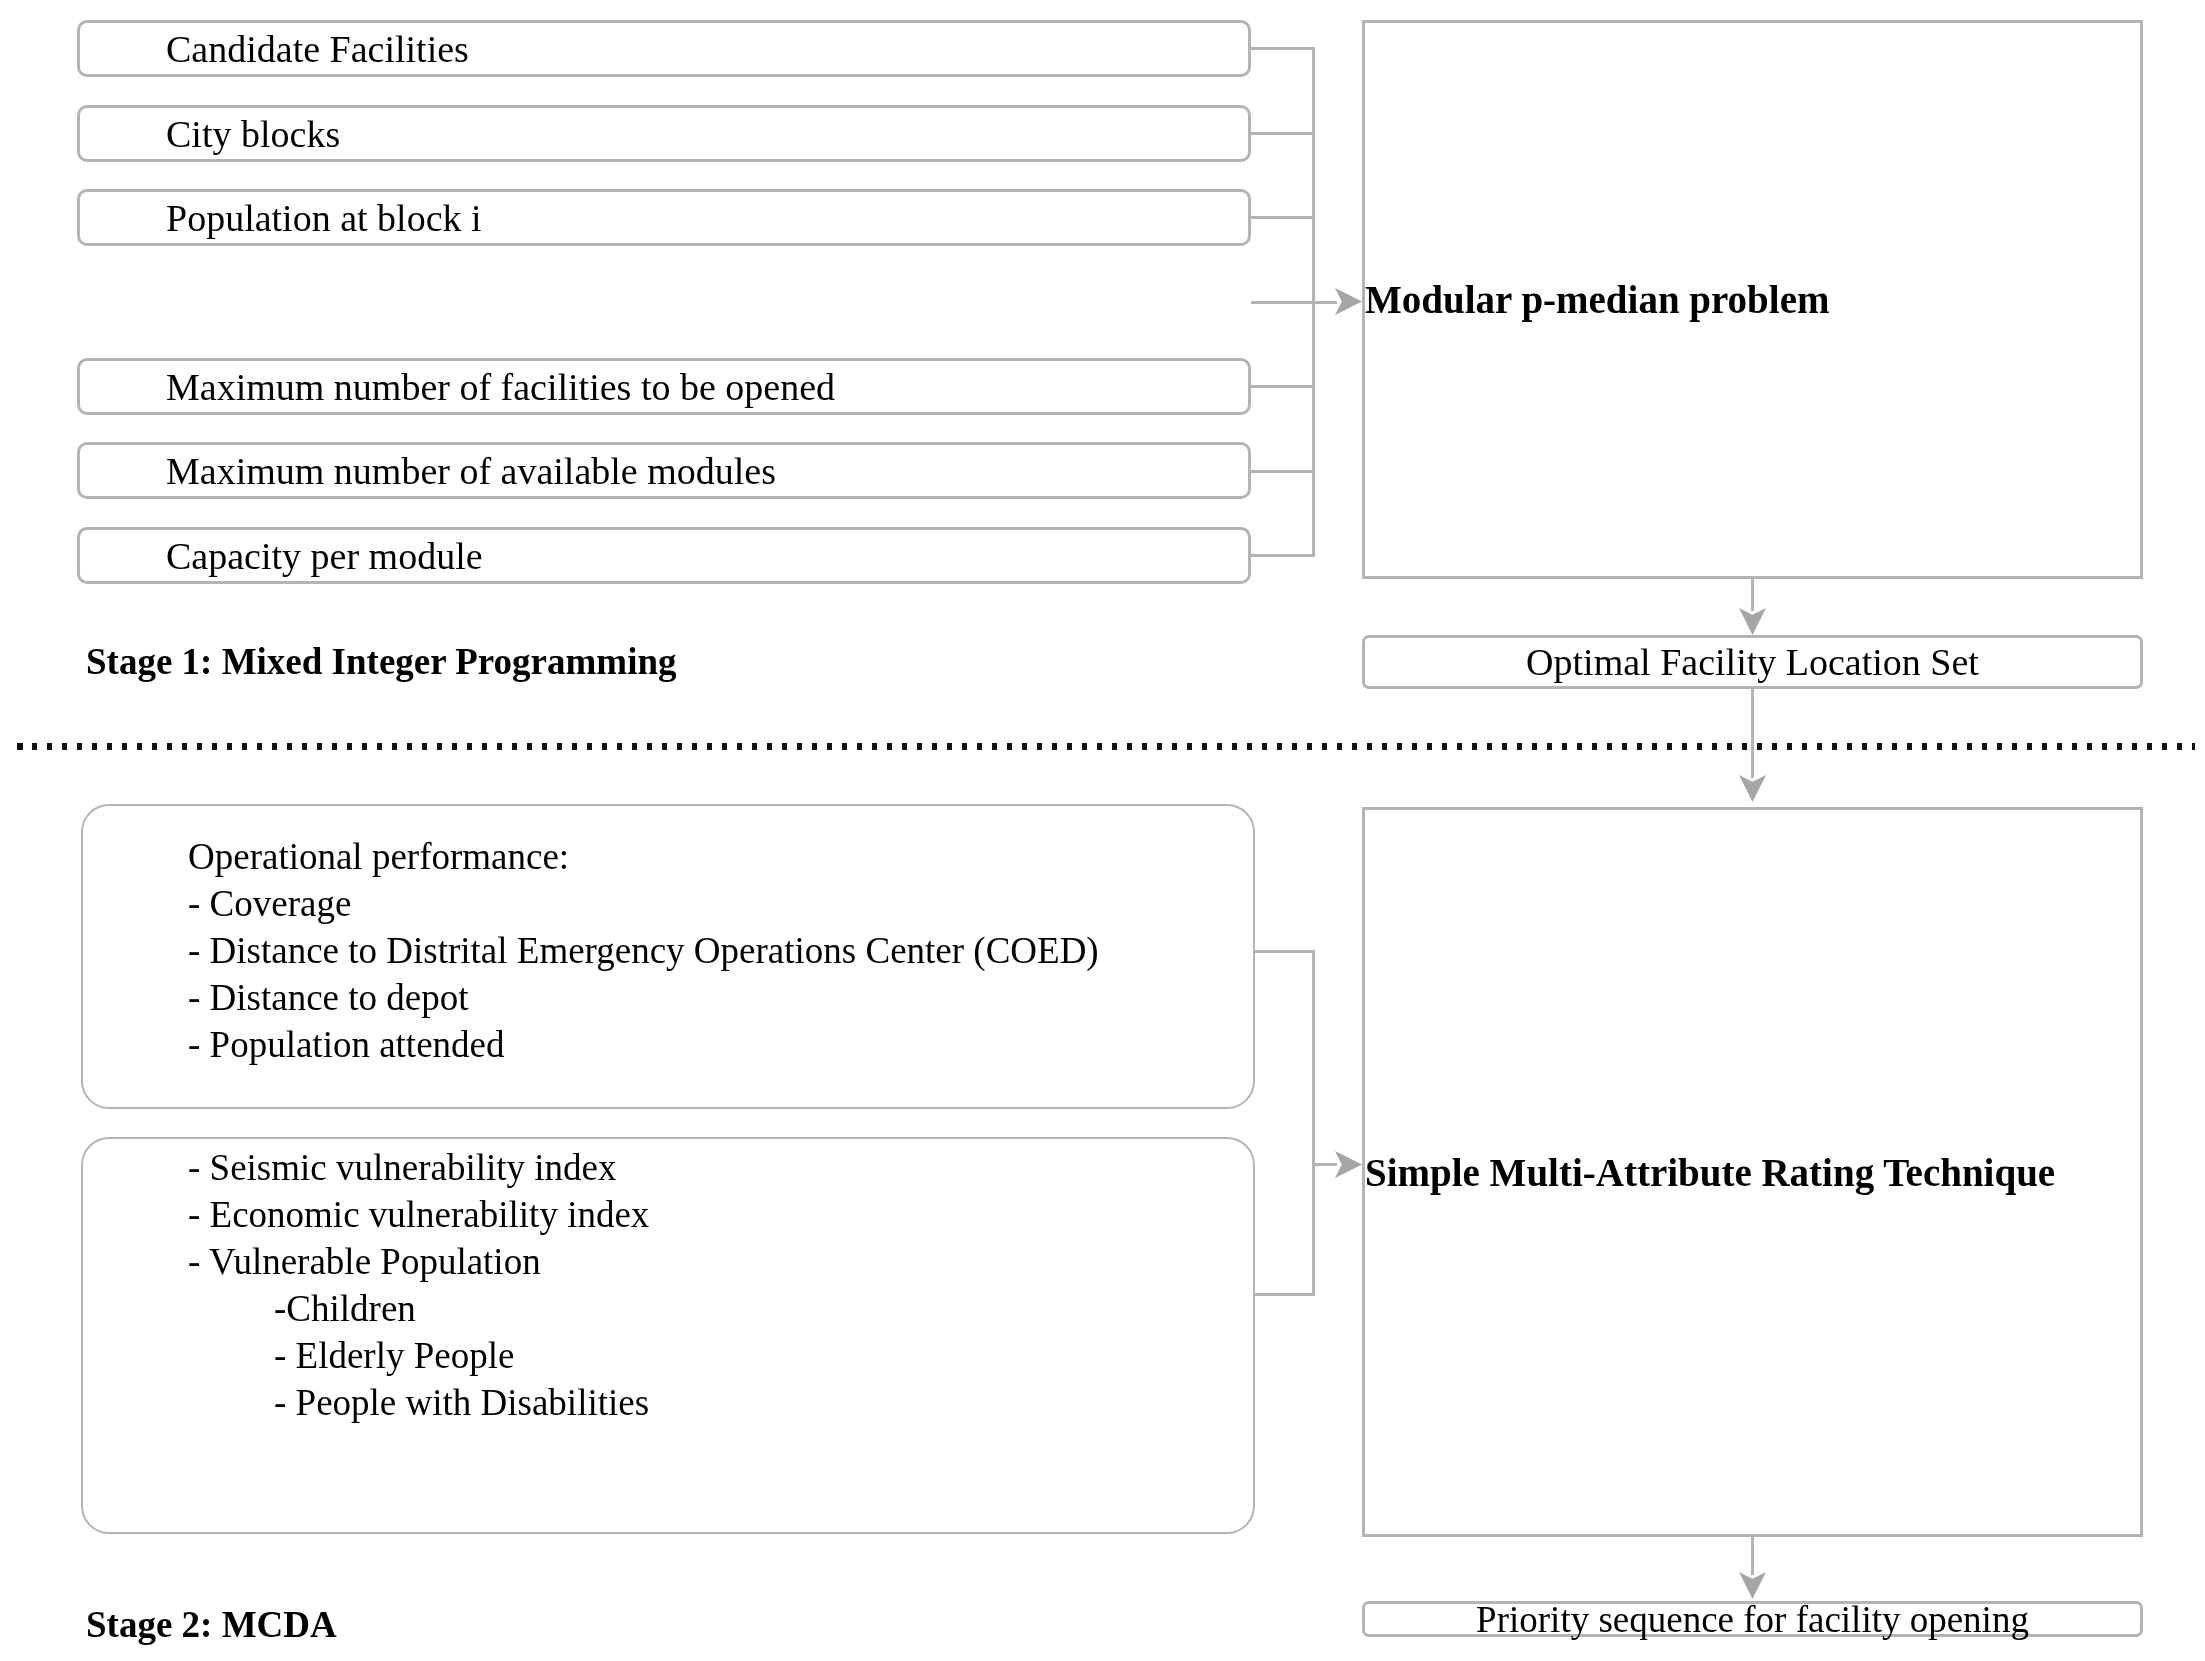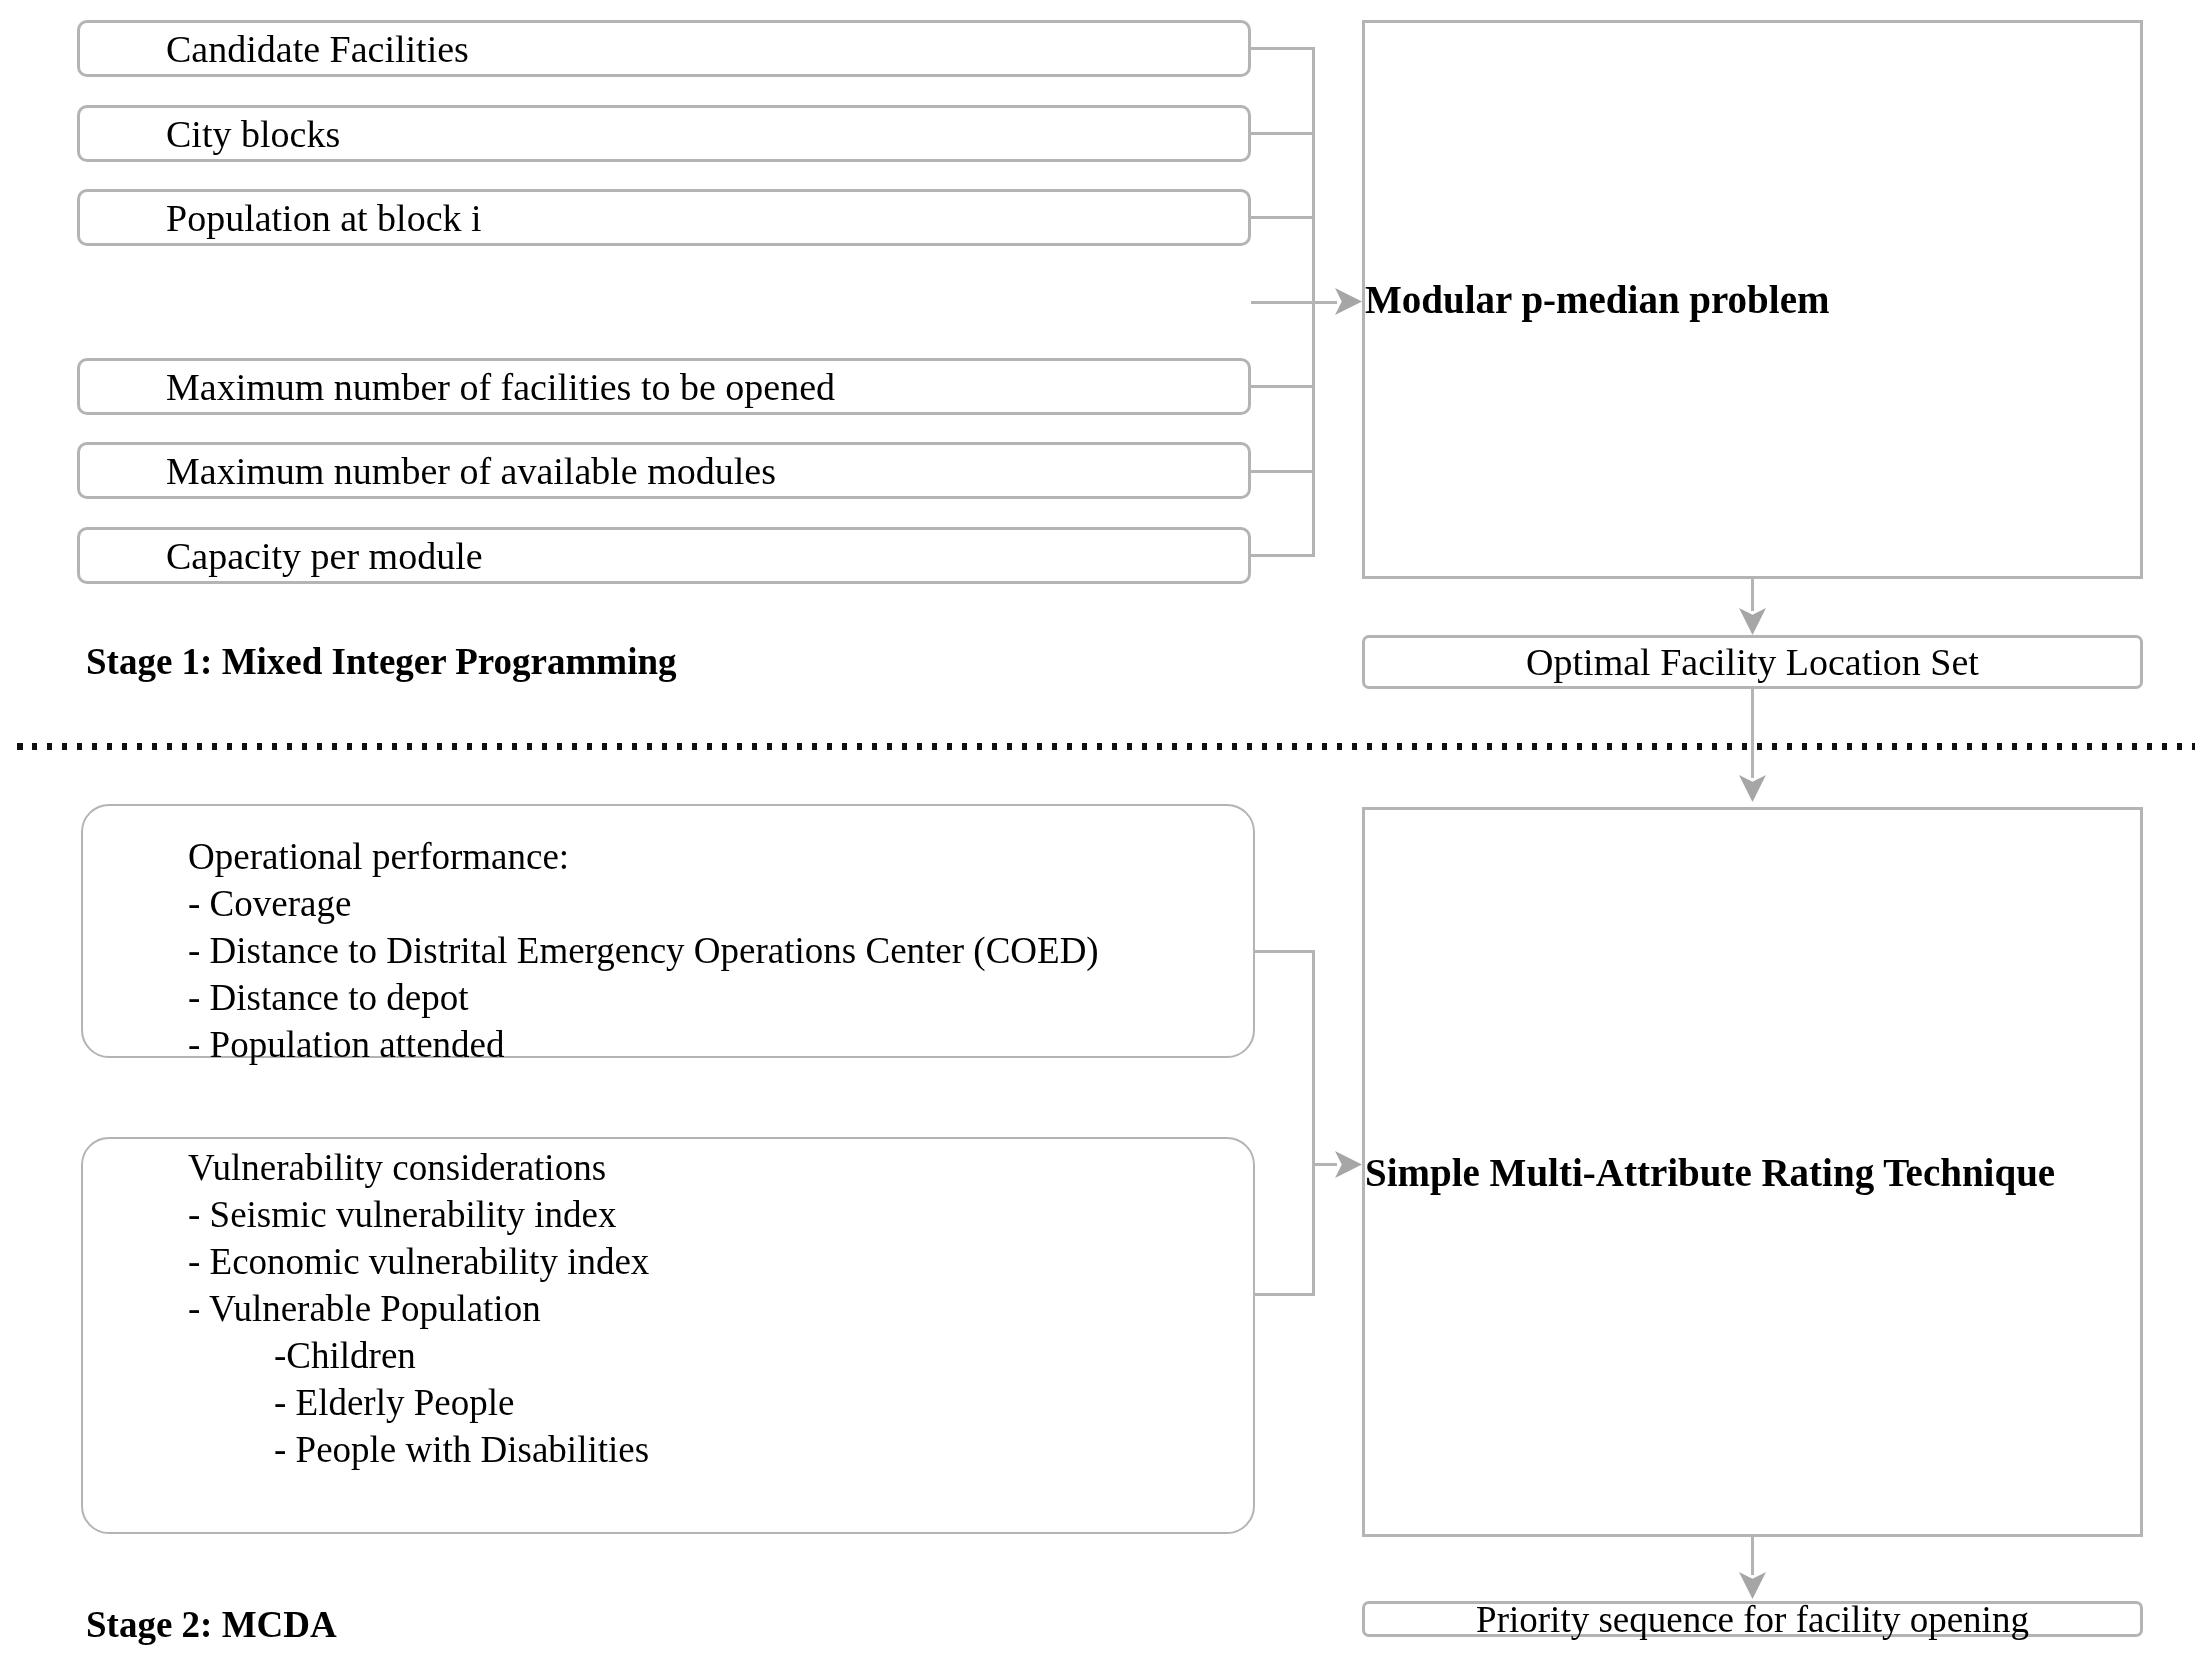--- a/index.html
+++ b/index.html
@@ -107,33 +107,32 @@
     <span class="ptext" style="font-size:38px">Optimal Facility Location Set</span>
   </div>
 
   <div class="vline" style="left:1751px;top:689px;height:89px"></div>
   <svg class="ah" style="left:1739px;top:775px" viewBox="0 0 44 44">
       <path d="M0 0 L22 11 L44 0 L22 44 Z"></path>
     </svg>
 
   <div class="dotted"></div>
 
-  <div class="cbox" style="top:804px;height:254px">
+  <div class="cbox" style="top:804px;height:305px">
     <div class="ctext" style="top:27px">
       <div>Operational performance:</div>
       <div>- Coverage</div>
       <div>- Distance to Distrital Emergency Operations Center (COED)</div>
       <div>- Distance to depot</div>
       <div>- Population attended</div>
     </div>
   </div>
 
   <div class="cbox" style="top:1137px;height:397px">
     <div class="ctext" style="top:5px">
-      <div>Vulnerability considerations</div>
       <div>- Seismic vulnerability index</div>
       <div>- Economic vulnerability index</div>
       <div>- Vulnerable Population</div>
       <div class="sub">-Children</div>
       <div class="sub">- Elderly People</div>
       <div class="sub">- People with Disabilities</div>
     </div>
   </div>
 
   <div class="hline" style="left:1255px;top:950px;width:60px"></div>

